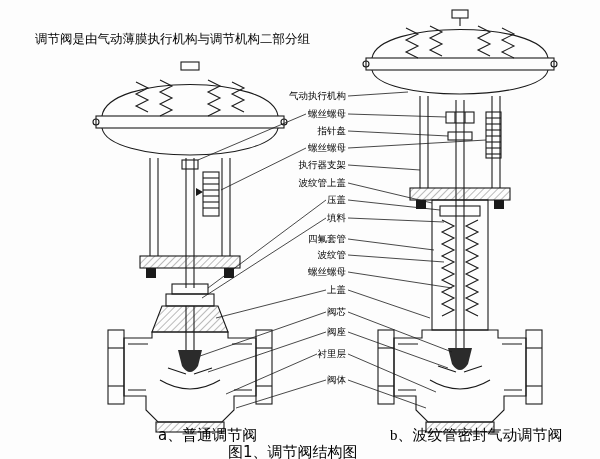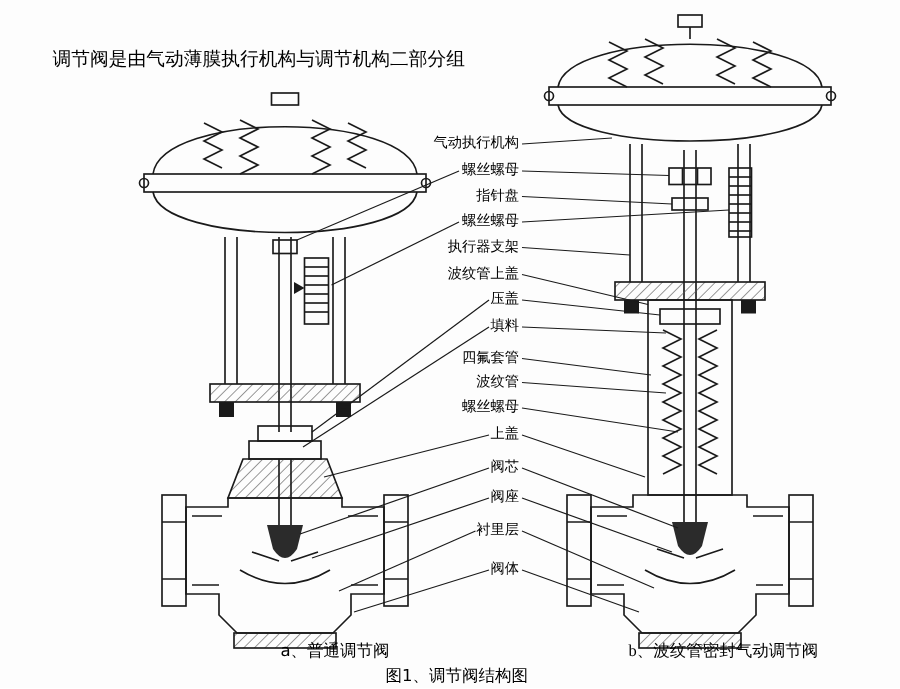--- a/index.html
+++ b/index.html
@@ -15,21 +15,21 @@
     position:absolute;top:5px;left:10px;width:360px;
     font-size:12.5px;line-height:19px;color:#000;
   }
   .intro .l1{padding-left:25px;margin-top:24px;}
   .part-label{
     position:absolute;right:254px;
     font-size:9.5px;line-height:11px;color:#000;
     white-space:nowrap;text-align:center;
   }
   .caption{
-    position:absolute;font-size:11px;color:#000;white-space:nowrap;margin-left:29px;
+    position:absolute;font-size:15px;color:#000;white-space:nowrap;
   }
   .cap-a{left:158px;top:426px;}
   .cap-b{left:390px;top:426px;font-family:Liberation Serif, serif;}
   .cap-fig{left:228px;top:443px;}
 </style>
 </head>
 <body>
 
 <div class="stage">
 

